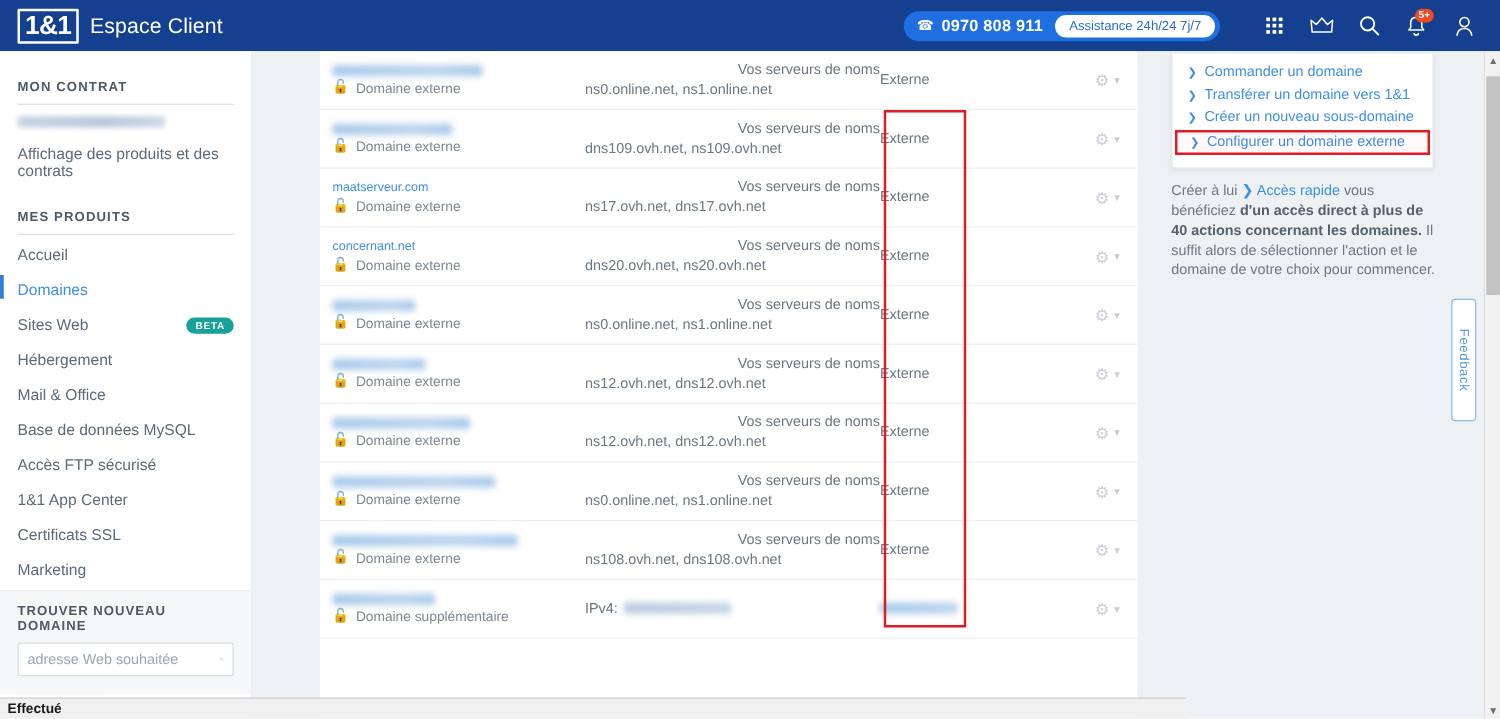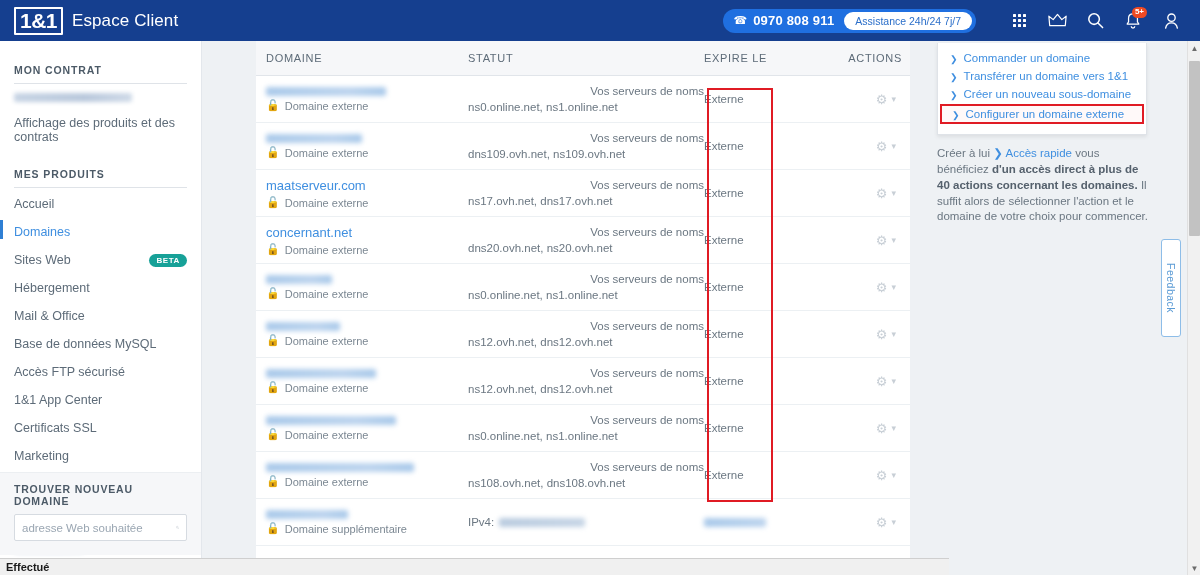--- a/index.html
+++ b/index.html
@@ -118,21 +118,21 @@
     font-size: 11px; color: #5d6b78; letter-spacing: .7px;
   }
   .c-dom { width: 212px; padding-left: 10px; }
   .c-stat { width: 236px; }
   .c-exp { width: 110px; }
   .c-act { width: 96px; text-align: right; padding-right: 8px; }
   .trow {
     display: flex; align-items: center; height: 47px;
     border-bottom: 1px solid #ecf0f3; font-size: 11.5px; color: #6b7782;
   }
-  .dom-name { color: #3f8fe0; font-size: 13px; margin-bottom: 4px; display:block; cursor:pointer;}
+  .dom-name { color: #3f8fe0; font-size: 10px; margin-bottom: 4px; display:block; cursor:pointer;}
   .dom-name.blur {
     filter: blur(2.4px);
     background: linear-gradient(90deg,#a9c9ea,#bcd4ee 70%,#a9c9ea);
     color: transparent; border-radius: 2px; height: 9px;
   }
   .dom-sub { display: flex; align-items: center; font-size: 11px; color: #7c8893; }
   .lock-ico { color: #d9534f; margin-right: 5px; font-size: 11px; line-height: 1; }
   .stat-l1 { margin-bottom: 4px; color: #6b7782; text-align: right; }
   .stat-l2 { color: #6b7782; }
   .blur-inline {
@@ -334,26 +334,20 @@
           <circle cx="6.6" cy="6.6" r="5" fill="none" stroke="#9aa6b2" stroke-width="1.3"></circle>
           <line x1="10.3" y1="10.3" x2="14.6" y2="14.6" stroke="#9aa6b2" stroke-width="1.3" stroke-linecap="round"></line>
         </svg>
       </div>
     </div>
   </div>
 
   <div class="gutter"></div>
 
   <div class="content">
-    <div class="thead">
-      <div class="c-dom">DOMAINE</div>
-      <div class="c-stat">STATUT</div>
-      <div class="c-exp">EXPIRE LE</div>
-      <div class="c-act">ACTIONS</div>
-    </div>
 
     <div id="rows">
         <div class="trow">
           <div class="c-dom">
             <span class="dom-name blur" style="width: 120px;"></span>
             <div class="dom-sub">
               <span class="lock-ico">🔓</span>
               <span>Domaine externe</span>
             </div>
           </div>

